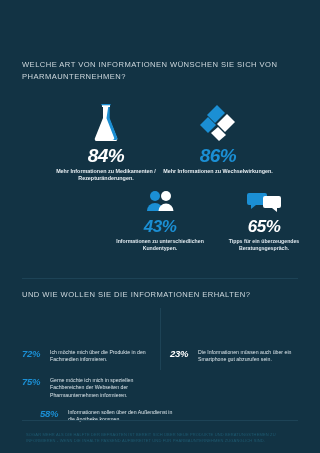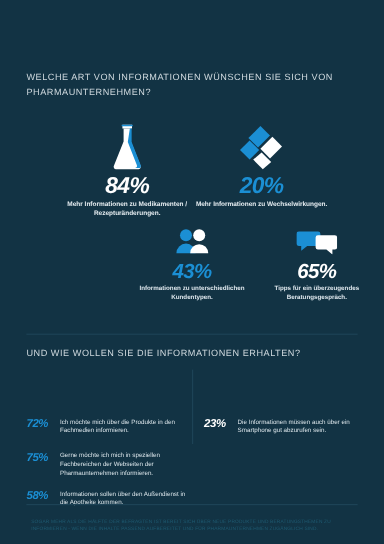--- a/index.html
+++ b/index.html
@@ -73,21 +73,21 @@
   .row{position:absolute;display:flex;align-items:flex-start;margin-top:36px;}
   .row .pct{
     font-size:9.5px;font-weight:700;font-style:italic;color:#1b8fd4;
     width:28px;flex:0 0 28px;line-height:10px;letter-spacing:-.3px;
   }
   .row .txt{
     font-size:5.2px;line-height:7.3px;color:#dbe5ea;font-weight:400;
   }
   #row-72{left:22px;top:313px;width:140px;}
   #row-75{left:22px;top:341px;width:140px;}
-  #row-58{left:22px;top:373px;width:140px;}
+  #row-58{left:40px;top:373px;width:140px;}
   #row-36{left:170px;top:313px;width:132px;}
   #row-36 .pct{color:#ffffff;}
 
   
   .donut-block{position:absolute;left:175px;top:348px;width:135px;height:56px;}
   .donut{position:absolute;left:14px;top:2px;width:46px;height:46px;}
   .alter-lbl{
     position:absolute;left:-2px;top:8px;
     font-size:6px;font-weight:700;color:#ffffff;
   }
@@ -125,21 +125,21 @@
 
   <div class="bigstat" id="stat-86">
     <div class="icon-wrap">
       <svg width="42" height="40" viewBox="0 0 42 40">
         <path d="M20 3 l8 8 -10 10 -8 -8 z" fill="#1b8fd4"></path>
         <path d="M11 15 l8 8 -8 8 -8 -8 z" fill="#1b8fd4"></path>
         <path d="M30 12 l8 8 -10 10 -8 -8 z" fill="#ffffff"></path>
         <path d="M21 25 l8 8 -7 6 -8 -8 z" fill="#ffffff"></path>
       </svg>
     </div>
-    <div class="pct-xl blue">20%</div>
+    <div class="pct-xl blue">86%</div>
     <div class="cap">Mehr Informationen zu Wechselwirkungen.</div>
   </div>
 
 
   <div class="midstat" id="stat-43">
     <div class="icon-wrap-sm">
       <svg width="30" height="22" viewBox="0 0 30 22">
         <circle cx="10" cy="6" r="5" fill="#1b8fd4"></circle>
         <path d="M2 21 a8 8 0 0 1 16 0 z" fill="#1b8fd4"></path>
         <circle cx="21" cy="6" r="5" fill="#ffffff"></circle>

